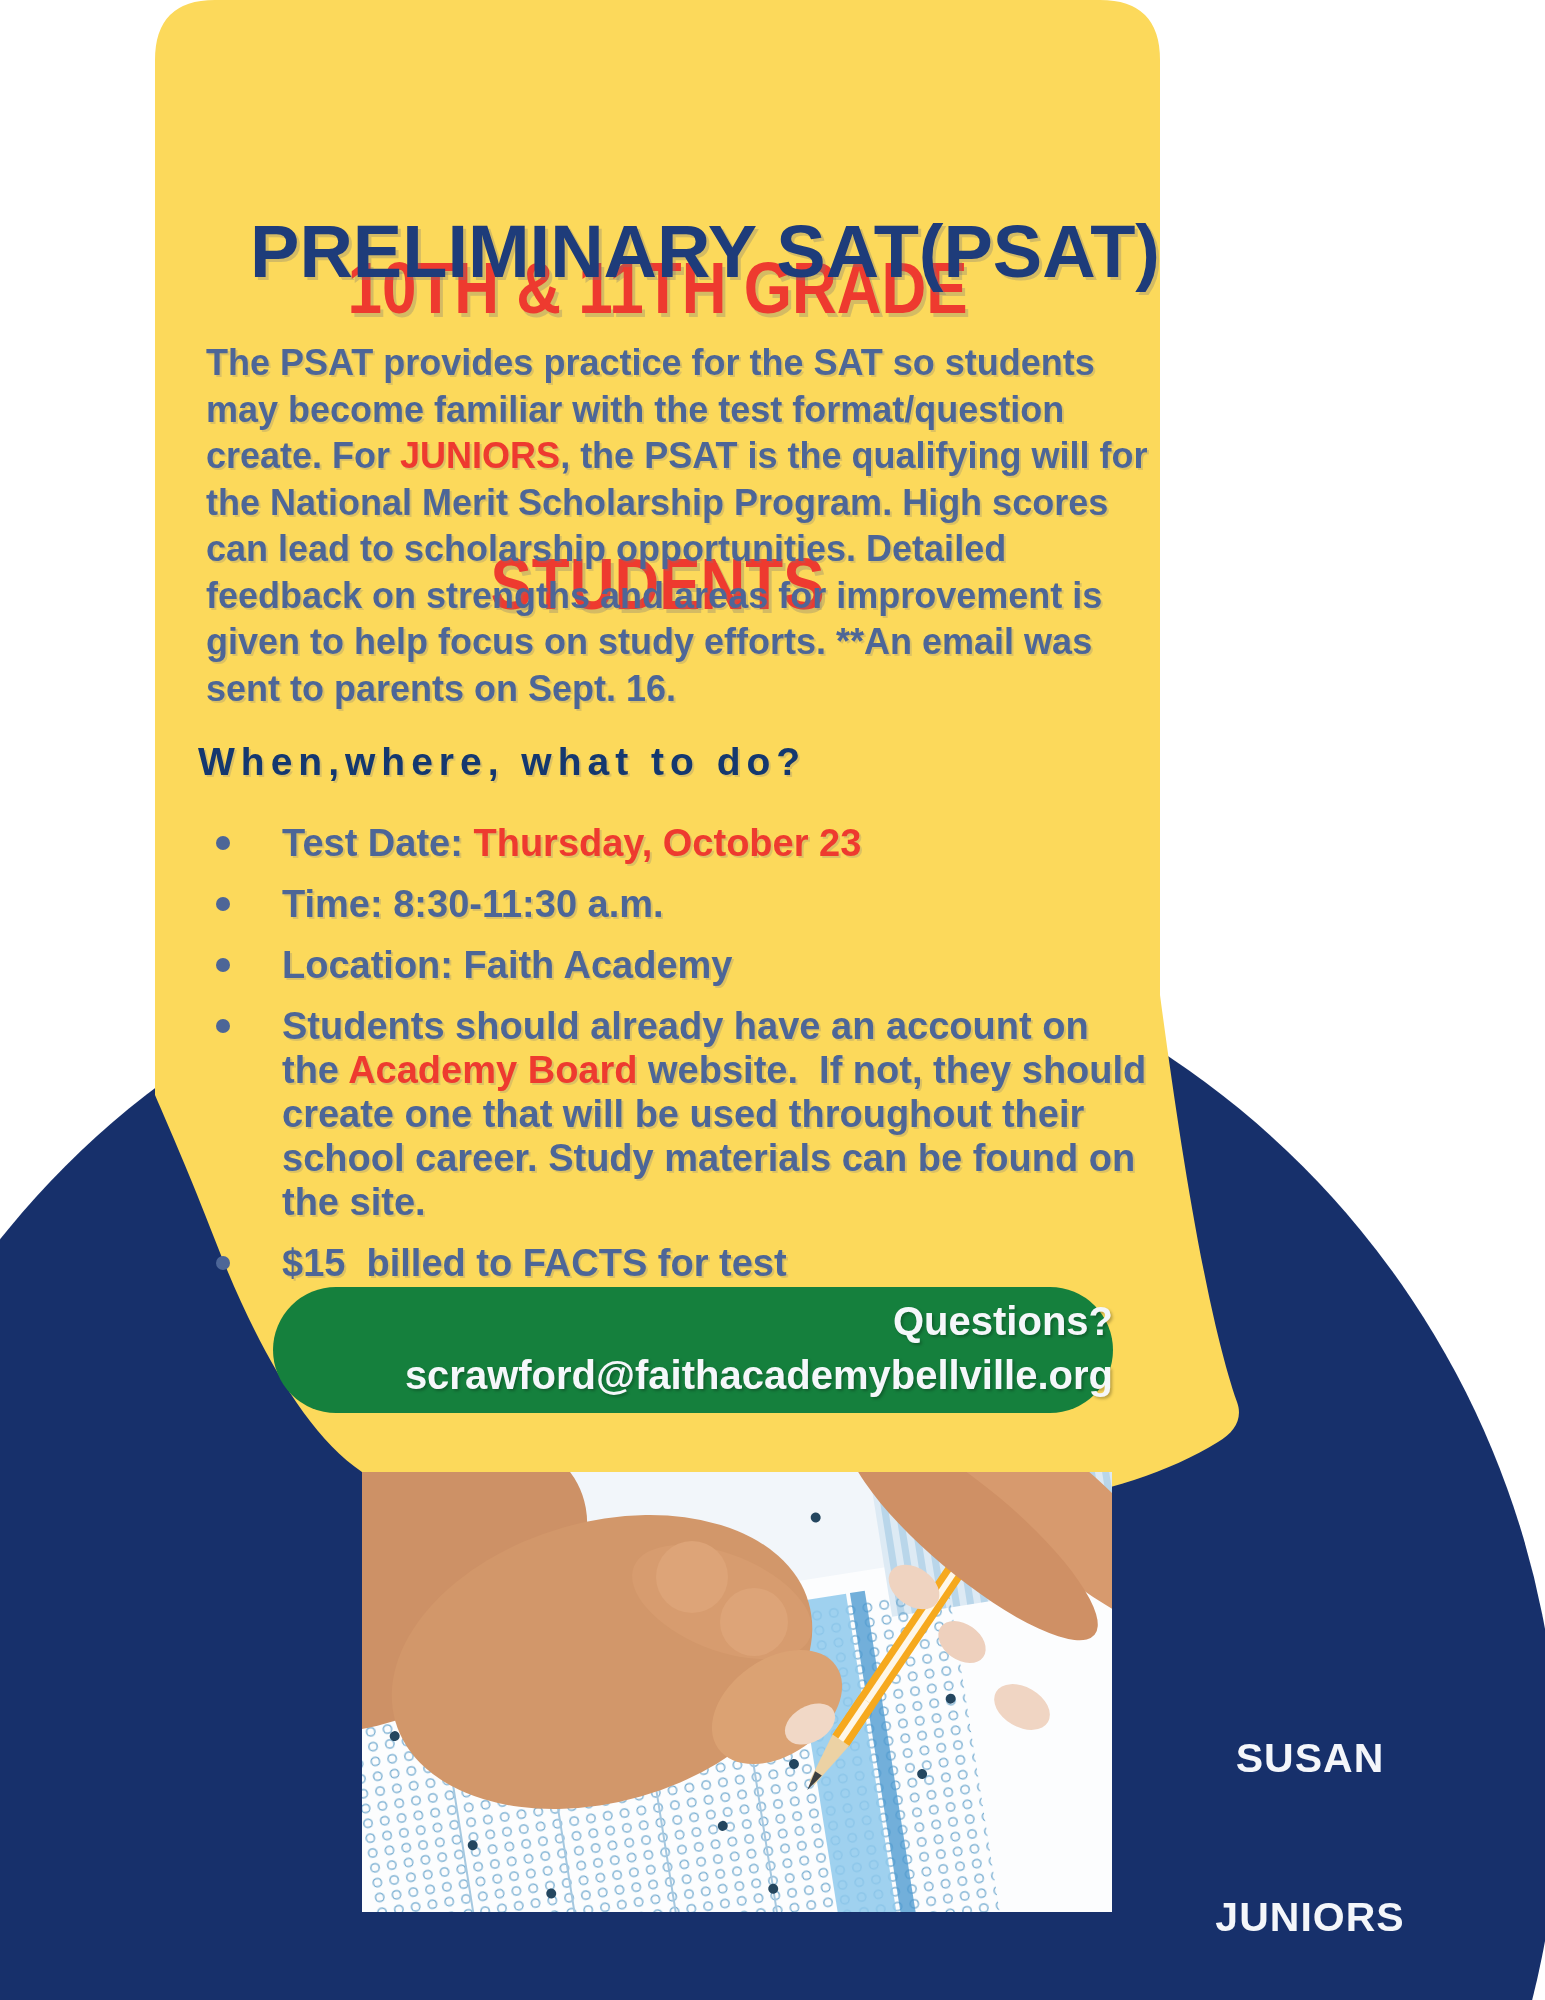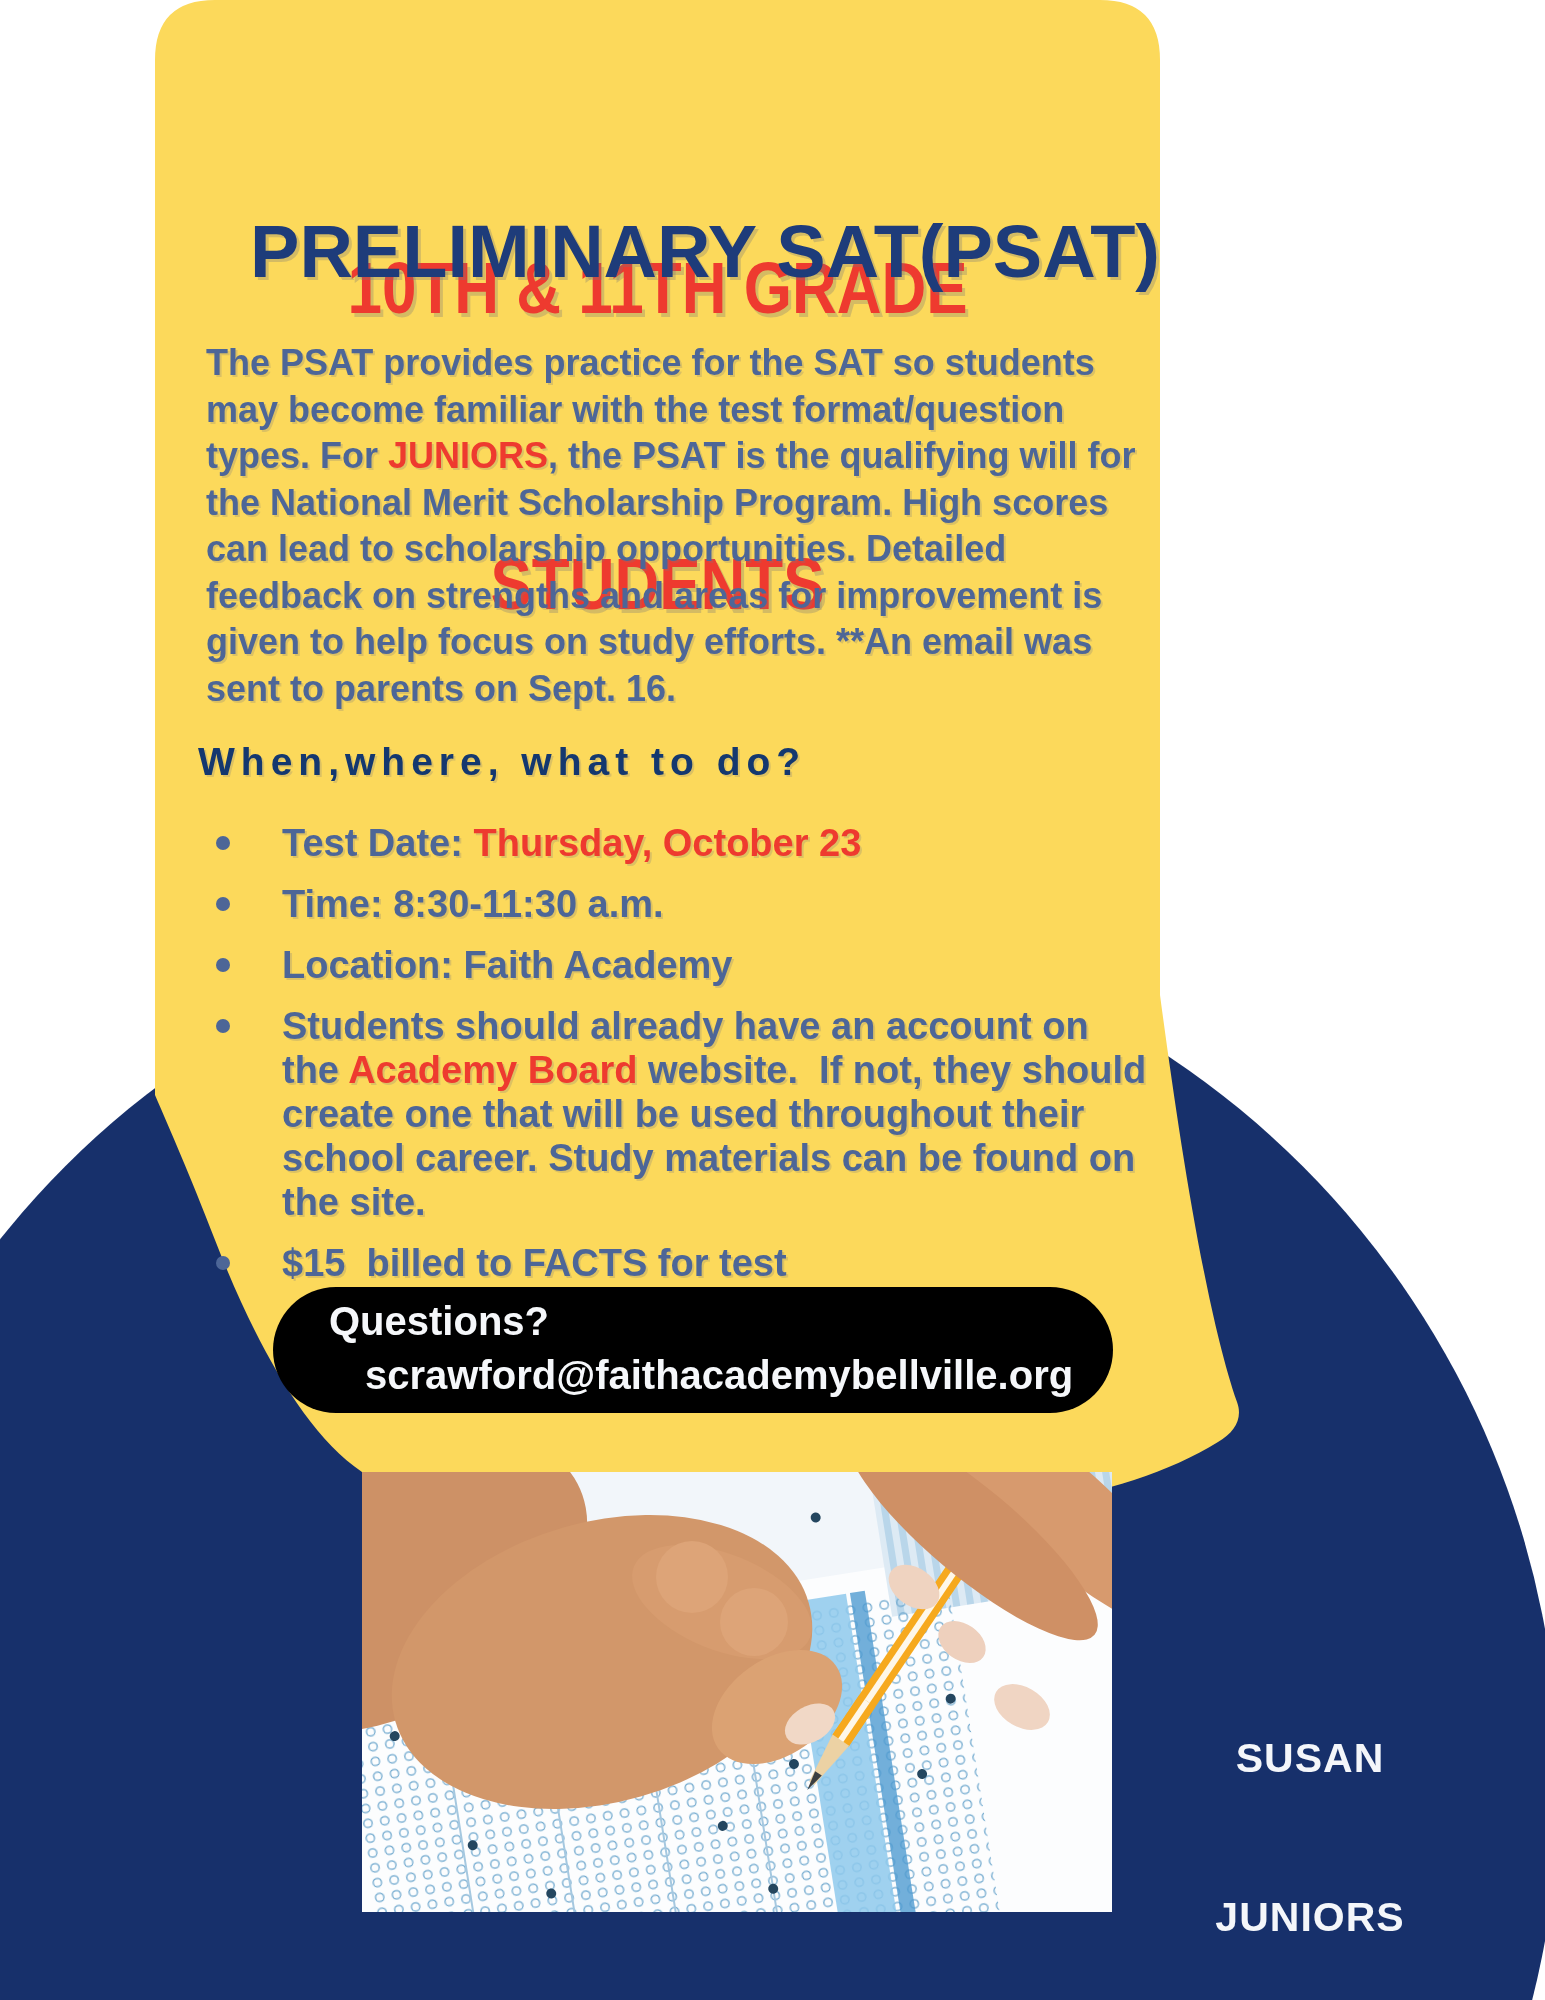--- a/index.html
+++ b/index.html
@@ -47,22 +47,22 @@
     color:#4d6697;font-weight:bold;font-size:38px;line-height:44px;
     text-shadow:2px 2px 0 rgba(125,125,125,.25);
   }
   .dot{
     position:absolute;left:10px;top:15px;width:14px;height:14px;border-radius:50%;
     background:#4d6697;
   }
   
   .q-box{
     left:273px;top:1287px;width:840px;height:126px;border-radius:64px;
-    background:#000000;color:#f5f7fa;font-weight:bold;
-    box-sizing:border-box;padding:8px 0 0 56px;
+    background:#15803d;color:#f5f7fa;font-weight:bold;
+    box-sizing:border-box;padding:8px 0 0 56px;text-align:right;
   }
   .q-box .q1{font-size:40px;line-height:52px;white-space:pre;text-shadow:2px 2px 3px rgba(0,0,0,.25);}
   .q-box .q2{font-size:40px;line-height:56px;white-space:pre;text-shadow:2px 2px 3px rgba(0,0,0,.25);margin-left:36px;}
   
   .photo{
     left:362px;top:1472px;width:750px;height:440px;overflow:hidden;background:#eef3f8;
   }
   
   .contact{
     left:1110px;top:1626px;width:400px;text-align:center;
@@ -93,21 +93,21 @@
 <div class="abs grade-title">
   <div class="line">10TH &amp; 11TH GRADE</div>
   <div class="line">STUDENTS</div>
 </div>
 
 <div class="abs psat-title">PRELIMINARY SAT(PSAT)</div>
 
 <div class="abs intro">
   <div class="line"><span>The PSAT provides practice for the SAT so students</span></div>
   <div class="line"><span>may become familiar with the test format/question</span></div>
-  <div class="line"><span>types. For </span><span class="red">JUNIORS</span><span>, the PSAT is the qualifying will for</span></div>
+  <div class="line"><span>create. For </span><span class="red">JUNIORS</span><span>, the PSAT is the qualifying will for</span></div>
   <div class="line"><span>the National Merit Scholarship Program. High scores</span></div>
   <div class="line"><span>can lead to scholarship opportunities. Detailed</span></div>
   <div class="line"><span>feedback on strengths and areas for improvement is</span></div>
   <div class="line"><span>given to help focus on study efforts. **An email was</span></div>
   <div class="line"><span>sent to parents on Sept. 16.</span></div>
 </div>
 
 <div class="abs when-heading">When,where, what to do?</div>
 
 <ul class="abs bullets">

